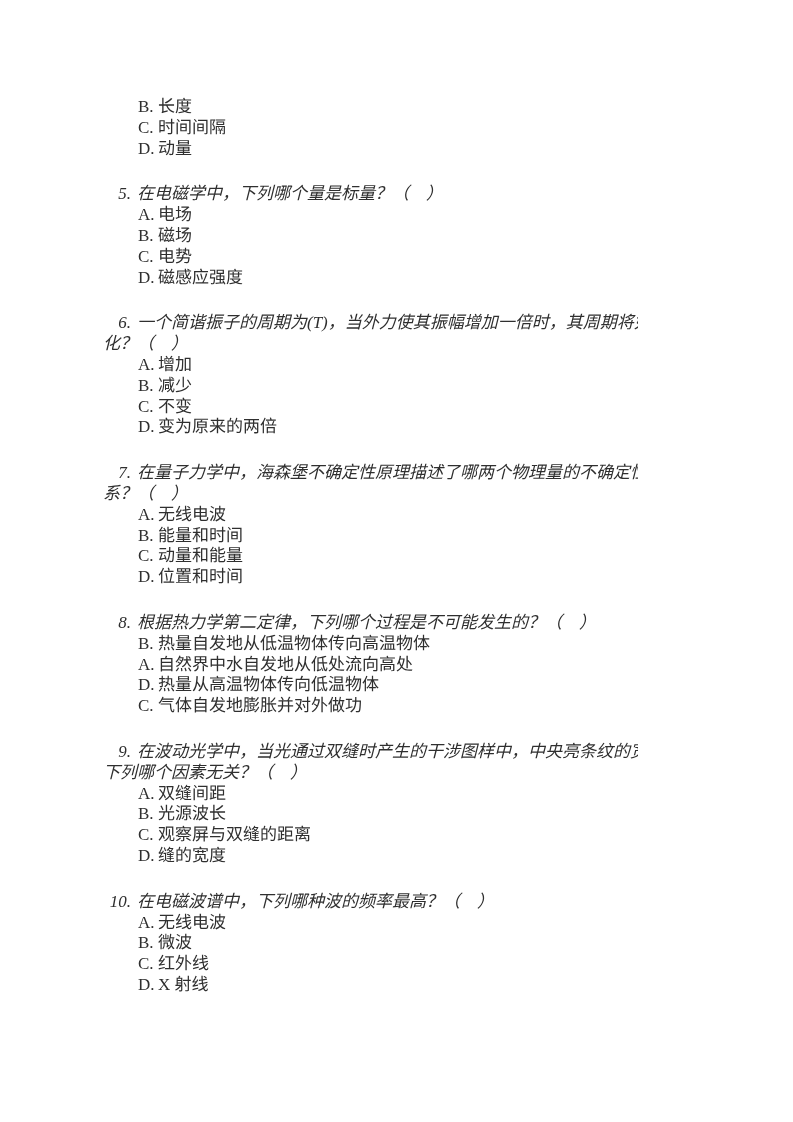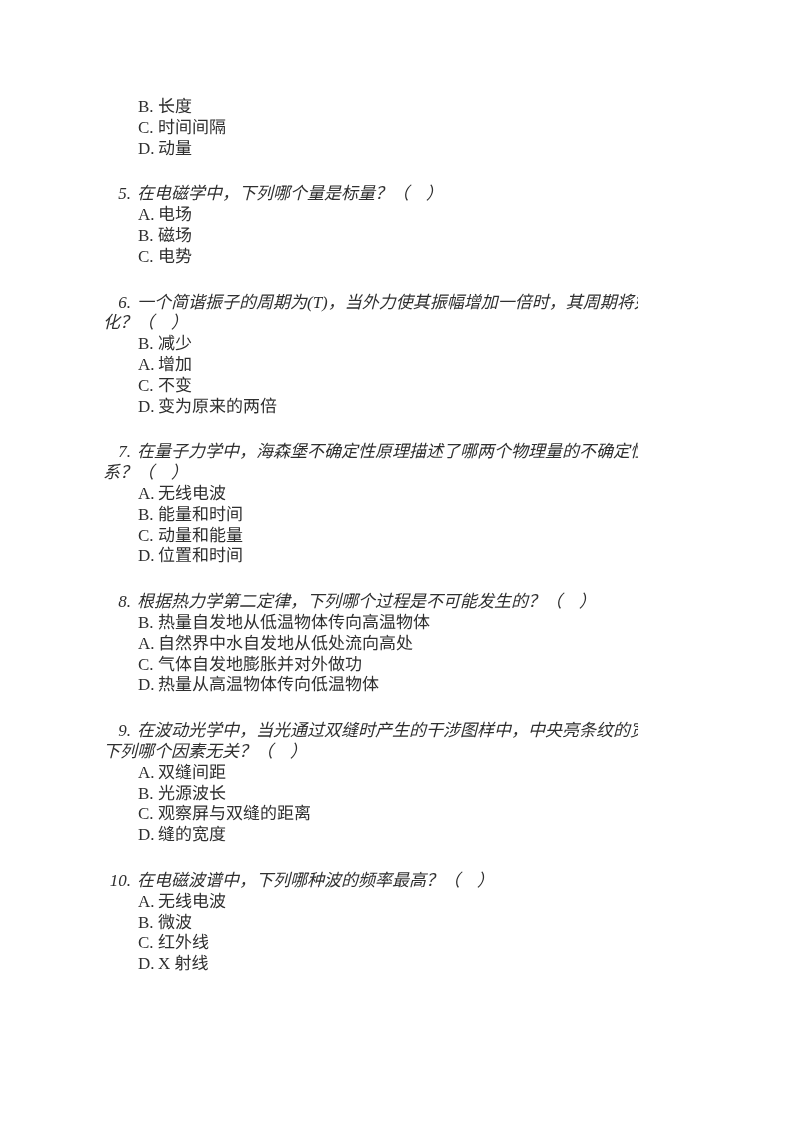--- a/index.html
+++ b/index.html
@@ -72,29 +72,30 @@
 
   <section class="question">
     <p class="stem"><span class="qnum">5.</span><span class="qtext">在电磁学中，下列哪个量是标量？（　）</span></p>
     <div class="options">
   <p class="option"><span class="letter">A.</span><span class="opttext">电场</span></p>
 
   <p class="option"><span class="letter">B.</span><span class="opttext">磁场</span></p>
 
   <p class="option"><span class="letter">C.</span><span class="opttext">电势</span></p>
 
+  <p class="option"><span class="letter">D.</span><span class="opttext">磁感应强度</span></p>
 </div>
   </section>
 
   <section class="question">
     <p class="stem"><span class="qnum">6.</span><span class="qtext">一个简谐振子的周期为(T)，当外力使其振幅增加一倍时，其周期将如何变化？（　）</span></p>
     <div class="options">
+  <p class="option"><span class="letter">A.</span><span class="opttext">增加</span></p>
+
   <p class="option"><span class="letter">B.</span><span class="opttext">减少</span></p>
-
-  <p class="option"><span class="letter">A.</span><span class="opttext">增加</span></p>
 
   <p class="option"><span class="letter">C.</span><span class="opttext">不变</span></p>
 
   <p class="option"><span class="letter">D.</span><span class="opttext">变为原来的两倍</span></p>
 </div>
   </section>
 
   <section class="question">
     <p class="stem"><span class="qnum">7.</span><span class="qtext">在量子力学中，海森堡不确定性原理描述了哪两个物理量的不确定性关系？（　）</span></p>
     <div class="options">
@@ -108,23 +109,23 @@
 </div>
   </section>
 
   <section class="question">
     <p class="stem"><span class="qnum">8.</span><span class="qtext">根据热力学第二定律，下列哪个过程是不可能发生的？（　）</span></p>
     <div class="options">
   <p class="option"><span class="letter">B.</span><span class="opttext">热量自发地从低温物体传向高温物体</span></p>
 
   <p class="option"><span class="letter">A.</span><span class="opttext">自然界中水自发地从低处流向高处</span></p>
 
+  <p class="option"><span class="letter">D.</span><span class="opttext">热量从高温物体传向低温物体</span></p>
+
   <p class="option"><span class="letter">C.</span><span class="opttext">气体自发地膨胀并对外做功</span></p>
-
-  <p class="option"><span class="letter">D.</span><span class="opttext">热量从高温物体传向低温物体</span></p>
 </div>
   </section>
 
   <section class="question">
     <p class="stem"><span class="qnum">9.</span><span class="qtext">在波动光学中，当光通过双缝时产生的干涉图样中，中央亮条纹的宽度与下列哪个因素无关？（　）</span></p>
     <div class="options">
   <p class="option"><span class="letter">A.</span><span class="opttext">双缝间距</span></p>
 
   <p class="option"><span class="letter">B.</span><span class="opttext">光源波长</span></p>
 

